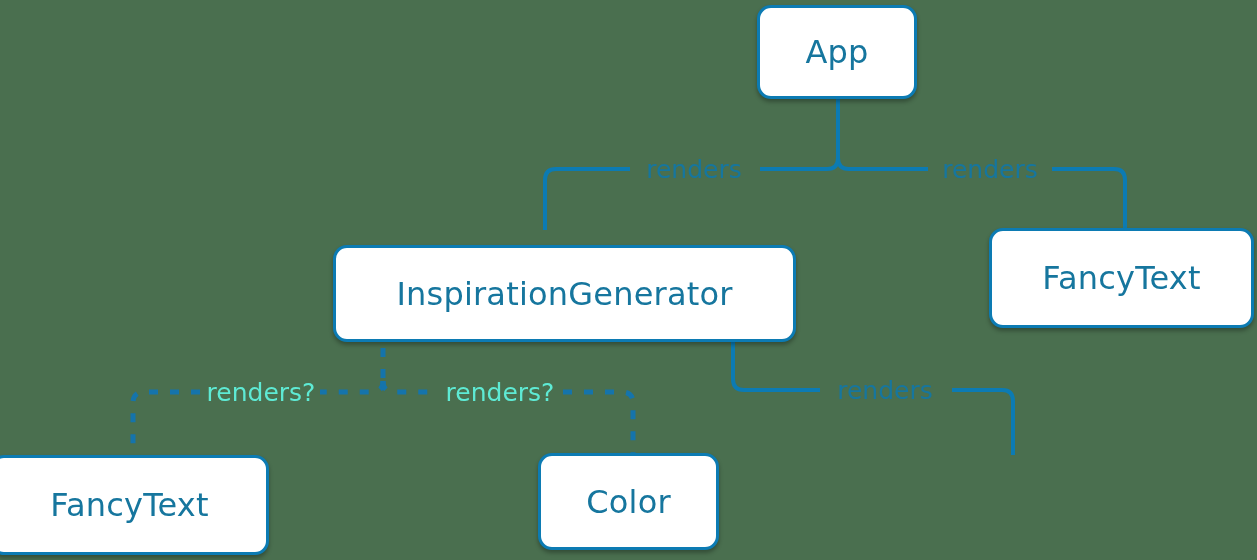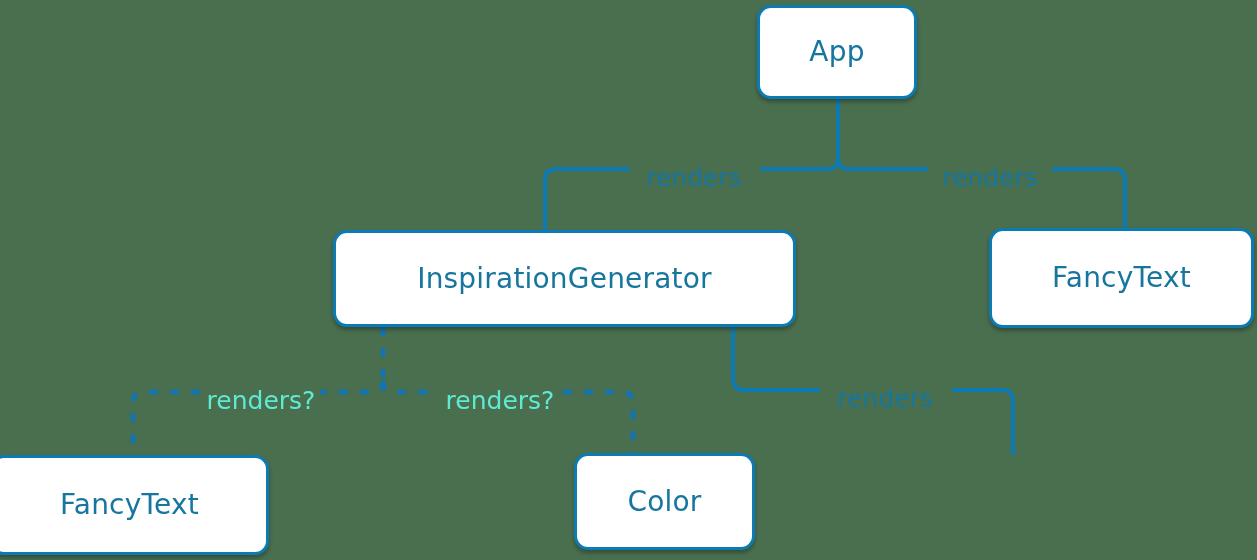--- a/index.html
+++ b/index.html
@@ -32,37 +32,36 @@
     position: absolute;
     box-sizing: border-box;
     background: #ffffff;
     border: 3px solid #0c7bb3;
     border-radius: 14px;
     box-shadow: 0 3px 4px rgba(0,0,0,0.30);
     display: flex;
     align-items: center;
     justify-content: center;
     color: #16769e;
-    font-size: 28px;
+    font-size: 32px;
     letter-spacing: 0.2px;
     line-height: 1;
     white-space: nowrap;
   }
   .node-label {
     display: block;
     color: #16769e;
   }
   .edge-label {
     position: absolute;
     color: #16769e;
     font-size: 25px;
     line-height: 1;
     white-space: nowrap;
     transform: translate(-50%, -50%);
-    margin-top: 8px;
   }
   .edge-label.dashed-label {
     color: #5eead4;
   }
 </style>
 </head>
 <body>
 
 <div id="diagram-root">
 
@@ -82,33 +81,33 @@
     <path d="M 200 392 L 144 392 Q 133 392 133 403 L 133 455" fill="none" stroke="#1574ab" stroke-width="5" stroke-linecap="butt" stroke-dasharray="9 12"></path>
 
     <path d="M 383 381 Q 383 392 394 392 L 437 392" fill="none" stroke="#1574ab" stroke-width="5" stroke-linecap="butt" stroke-dasharray="9 12"></path>
     <path d="M 563 392 L 622 392 Q 633 392 633 403 L 633 453" fill="none" stroke="#1574ab" stroke-width="5" stroke-linecap="butt" stroke-dasharray="9 12"></path>
   </svg>
 
   <div class="node" style="left:757px; top:5px; width:160px; height:94px;">
     <span class="node-label">App</span>
   </div>
 
-  <div class="node" style="left:333px; top:230px; width:463px; height:97px;">
+  <div class="node" style="left:333px; top:245px; width:463px; height:97px;">
     <span class="node-label">InspirationGenerator</span>
   </div>
 
   <div class="node" style="left:989px; top:228px; width:265px; height:100px;">
     <span class="node-label">FancyText</span>
   </div>
 
   <div class="node" style="left:-10px; top:455px; width:279px; height:100px;">
     <span class="node-label">FancyText</span>
   </div>
 
-  <div class="node" style="left:538px; top:453px; width:181px; height:97px;margin-left:36px;">
+  <div class="node" style="left:538px; top:453px; width:181px; height:97px;">
     <span class="node-label">Color</span>
   </div>
 
 
   <div class="edge-label" style="left:694px; top:169px;">renders</div>
 
   <div class="edge-label" style="left:990px; top:169px;">renders</div>
 
   <div class="edge-label dashed-label" style="left:261px; top:392px;">renders?</div>
 

